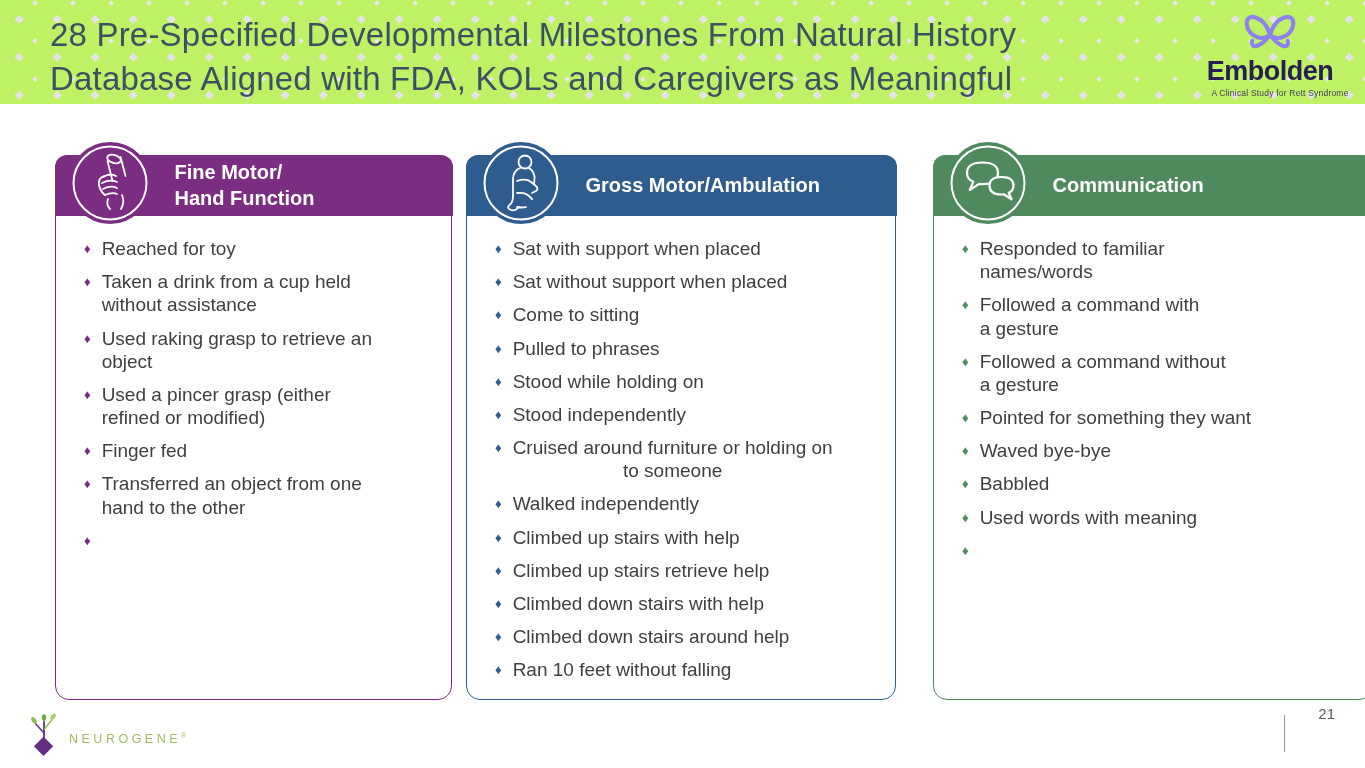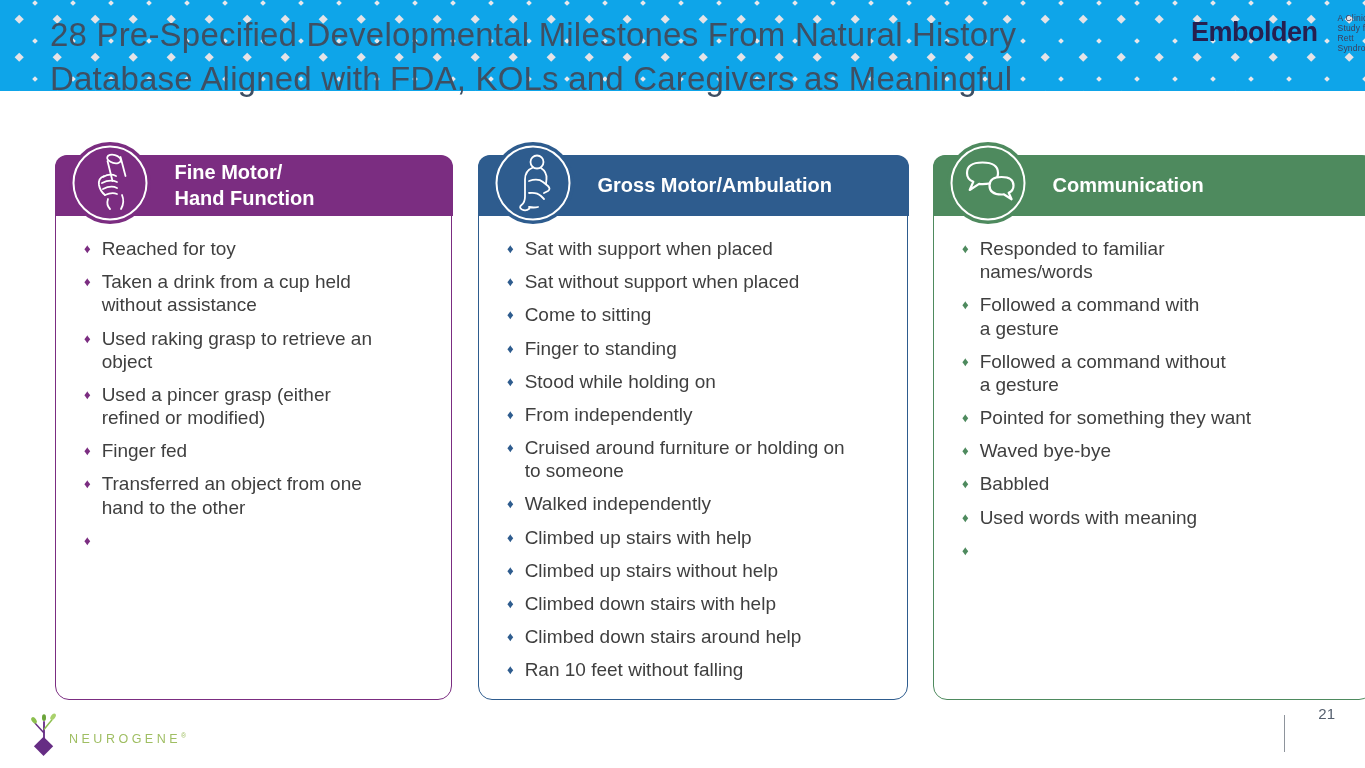--- a/index.html
+++ b/index.html
@@ -3,47 +3,47 @@
 <meta charset="utf-8">
 <style>
   html,body { margin:0; padding:0; background:#ffffff; }
   .slide {
     position:relative; width:1365px; height:768px; overflow:hidden;
     background:#ffffff; font-family:"Liberation Sans", sans-serif;
   }
 
   
   .band {
-    position:absolute; top:0; left:0; width:1365px; height:91px;
-    background:#0ea5e9;
+    position:absolute; top:0; left:0; width:1365px; height:104px;
+    background:#bef264;
   }
   .band-pattern { position:absolute; inset:0; width:100%; height:100%; display:block; }
   .slide-title {
     position:absolute; left:50px; top:13px; margin:0; z-index:2;
     font-size:33px; font-weight:400; line-height:1.33; letter-spacing:0.2px;
     color:#3E4F63; white-space:pre-line;
   }
   .embolden {
     position:absolute; right:16px; top:6px; width:158px; z-index:2;
-    display:flex; flex-direction:row; align-items:center;
+    display:flex; flex-direction:column; align-items:center;justify-content:flex-end;
   }
   .butterfly { width:62px; height:50px; display:block; }
   .embolden-word {
     font-size:27px; font-weight:700; color:#262050; line-height:1; margin-top:2px;
     letter-spacing:-0.5px;
   }
   .embolden-tag { font-size:8.5px; color:#3F3C58; margin-top:3px; letter-spacing:0.2px;margin-left:20px; }
 
   
   .card {
     position:absolute; top:155px; height:545px; box-sizing:border-box;
     background:#ffffff; border:1.5px solid var(--c); border-radius:14px;
   }
   .card--1 { left:55px;  width:397px;text-decoration:underline; }
-  .card--2 { left:478px; width:430px; }
+  .card--2 { left:466px; width:430px;text-align:center; }
   .card--3 { left:933px; width:440px; }
 
   .card-head {
     position:absolute; top:-1.5px; left:-1.5px; right:-1.5px; height:61px;
     background:var(--c); border-radius:12px 12px 0 0;
     display:flex; align-items:center; padding-left:120px; box-sizing:border-box;
   }
   .head-title {
     margin:0; color:#ffffff; font-size:20px; font-weight:700; line-height:1.3;
     white-space:pre-line;
@@ -198,46 +198,46 @@
         <li>
           <span class="bullet">♦</span>
           <span class="item-text">Sat without support when placed</span>
         </li>
         <li>
           <span class="bullet">♦</span>
           <span class="item-text">Come to sitting</span>
         </li>
         <li>
           <span class="bullet">♦</span>
-          <span class="item-text">Finger to standing</span>
+          <span class="item-text">Pulled to phrases</span>
         </li>
         <li>
           <span class="bullet">♦</span>
           <span class="item-text">Stood while holding on</span>
         </li>
         <li>
           <span class="bullet">♦</span>
-          <span class="item-text">From independently</span>
+          <span class="item-text">Stood independently</span>
         </li>
         <li>
           <span class="bullet">♦</span>
           <span class="item-text">Cruised around furniture or holding on
 to someone</span>
         </li>
         <li>
           <span class="bullet">♦</span>
           <span class="item-text">Walked independently</span>
         </li>
         <li>
           <span class="bullet">♦</span>
           <span class="item-text">Climbed up stairs with help</span>
         </li>
         <li>
           <span class="bullet">♦</span>
-          <span class="item-text">Climbed up stairs without help</span>
+          <span class="item-text">Climbed up stairs retrieve help</span>
         </li>
         <li>
           <span class="bullet">♦</span>
           <span class="item-text">Climbed down stairs with help</span>
         </li>
         <li>
           <span class="bullet">♦</span>
           <span class="item-text">Climbed down stairs around help</span>
         </li>
         <li>

